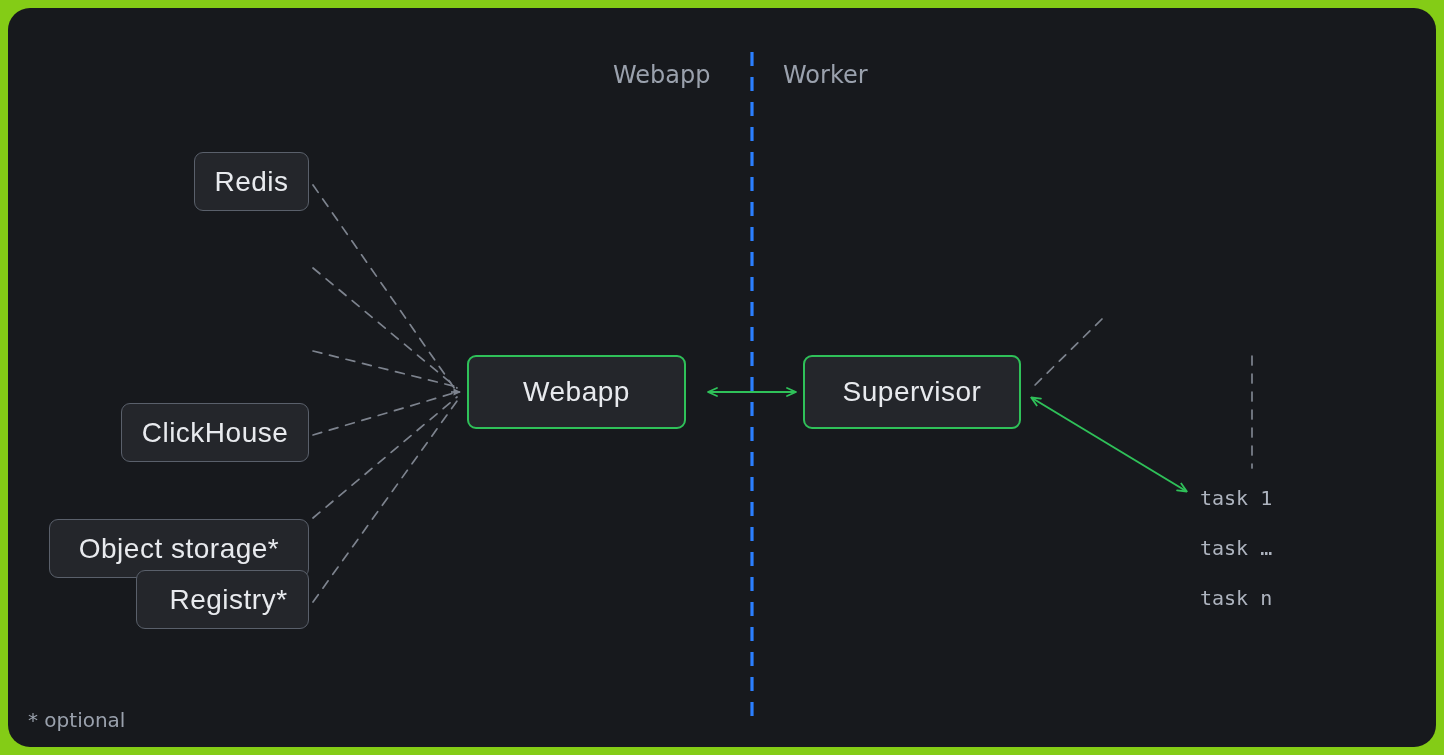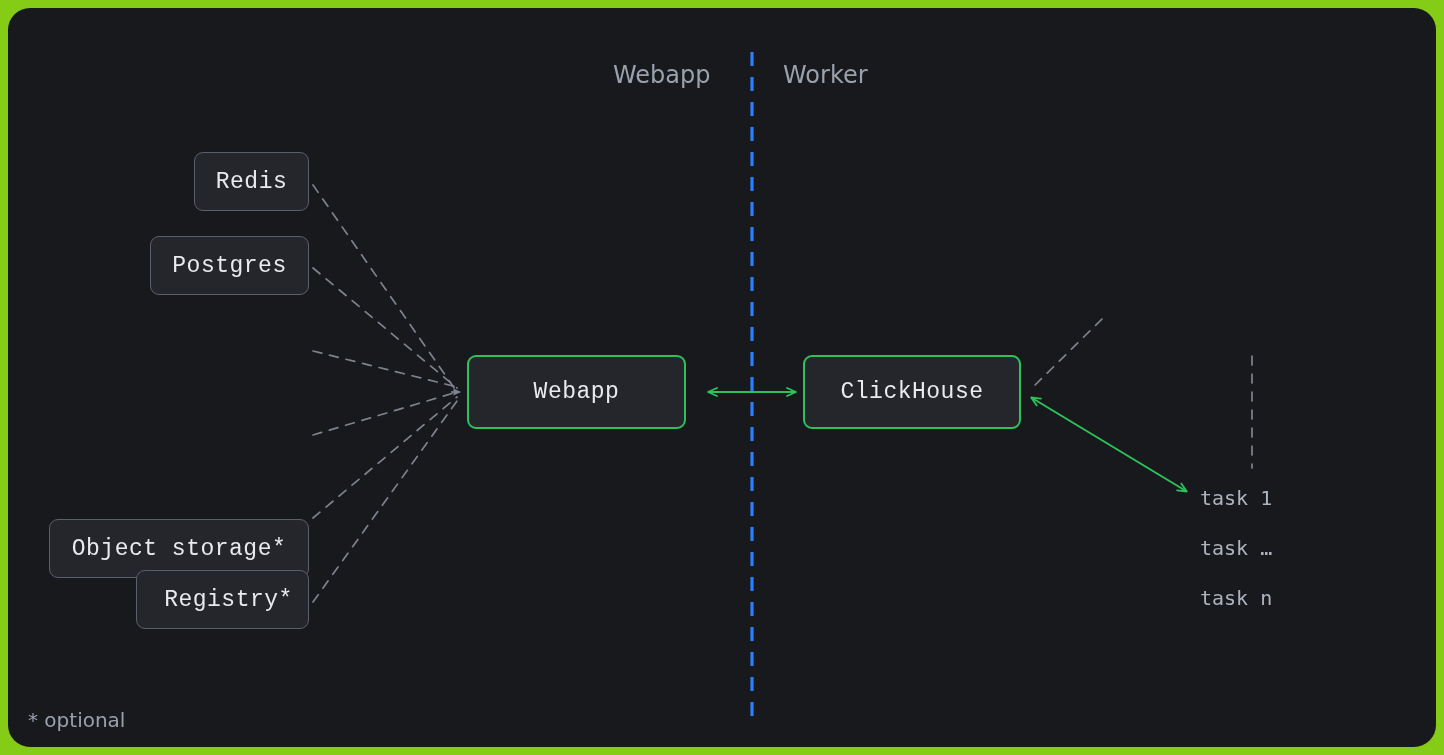--- a/index.html
+++ b/index.html
@@ -37,22 +37,22 @@
   }
   .node {
     position: absolute;
     box-sizing: border-box;
     background: #24262b;
     border: 1.6px solid #5a606b;
     border-radius: 9px;
     display: flex;
     align-items: center;
     justify-content: center;
-    font-family: Liberation Mono, monospace;
-    font-size: 23px;
+    font-family: Liberation Sans, sans-serif;
+    font-size: 28px;
     color: #e8eaee;
     letter-spacing: 0.5px;
     white-space: nowrap;
   }
   .node.accent {
     border-color: #2fc159;
     border-width: 2.2px;
     background: #24262b;
   }
   .lane-label {
@@ -116,26 +116,26 @@
     </svg>
 
     <svg style="position:absolute;left:736px;top:44px;width:16px;height:666px;pointer-events:none;" viewBox="0 0 16 666" xmlns="http://www.w3.org/2000/svg">
       <line x1="8" y1="0" x2="8" y2="666" stroke="#2b7fff" stroke-width="3.2" stroke-dasharray="14 11"></line>
     </svg>
 
     <div class="lane-label" style="left:605px; top:53px;">Webapp</div>
     <div class="lane-label" style="left:775px; top:53px;">Worker</div>
 
     <div class="node" style="left:186px; top:144px; width:115px; height:59px;">Redis</div>
-    <div class="node" style="left:142px; top:228px; width:159px; height:59px;">Postgres</div>
+    <div class="node" style="left:113px; top:395px; width:188px; height:59px;">ClickHouse</div>
     <div class="node" style="left:41px; top:479px; width:260px; height:59px;margin-top:32px;">Object storage*</div>
     <div class="node" style="left:128px; top:562px; width:173px; height:59px;padding-left:12px;">Registry*</div>
 
     <div class="node accent" style="left:459px; top:347px; width:219px; height:74px;">Webapp</div>
-    <div class="node accent" style="left:795px; top:347px; width:218px; height:74px;">ClickHouse</div>
+    <div class="node accent" style="left:795px; top:347px; width:218px; height:74px;">Supervisor</div>
 
     <div class="task-label" style="left:1192px; top:478px;">task 1</div>
     <div class="task-label" style="left:1192px; top:528px;">task …</div>
     <div class="task-label" style="left:1192px; top:578px;text-align:center;">task n</div>
 
     <div class="footnote" style="left:20px; top:700px;">* optional</div>
 
   </div>
 </div>
 

